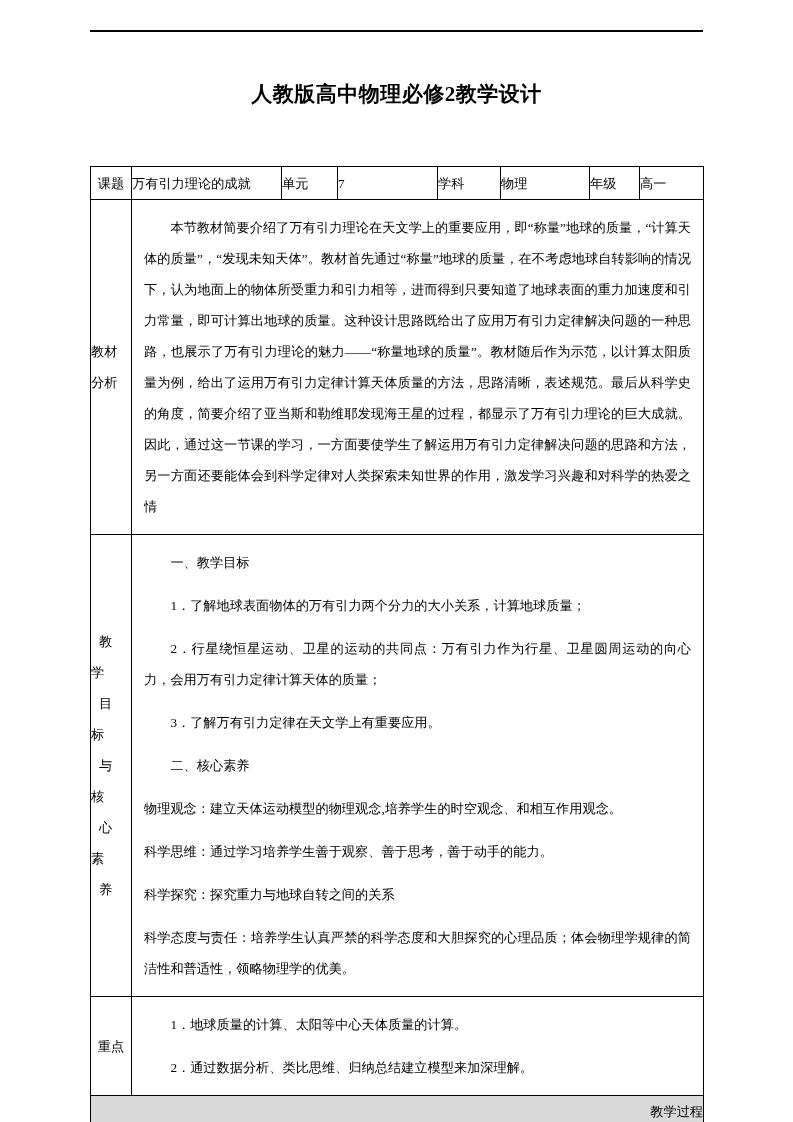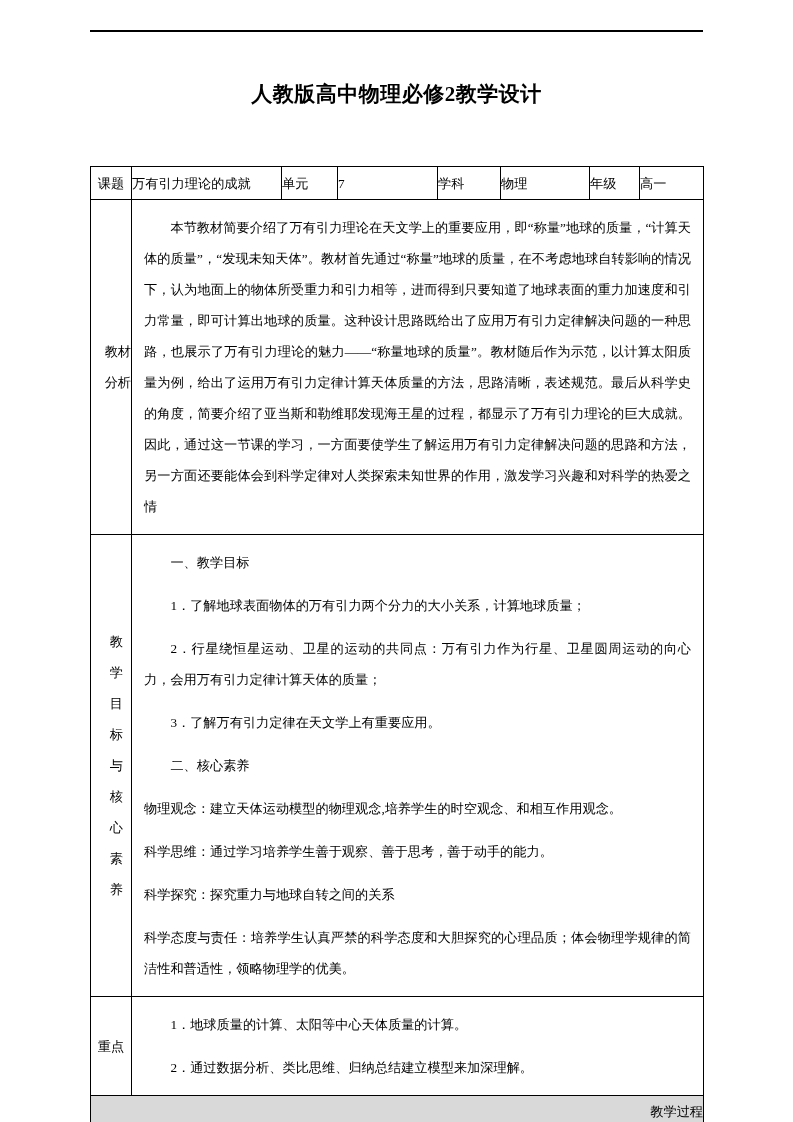--- a/index.html
+++ b/index.html
@@ -77,21 +77,21 @@
     text-align: center;
   }
   
   .vlabel {
     text-align: center;
     vertical-align: middle;
     line-height: 30px;
   }
   .vlabel .ln {
     display: block;
-    text-align: right;
+    text-align: left;
   }
   .vlabel.spread .ln {
     letter-spacing: 8px;
     text-indent: 8px;
   }
   .body-cell {
     padding: 4px 8px 6px 8px;
     vertical-align: top;
     line-height: 31px;
     text-align: justify;

